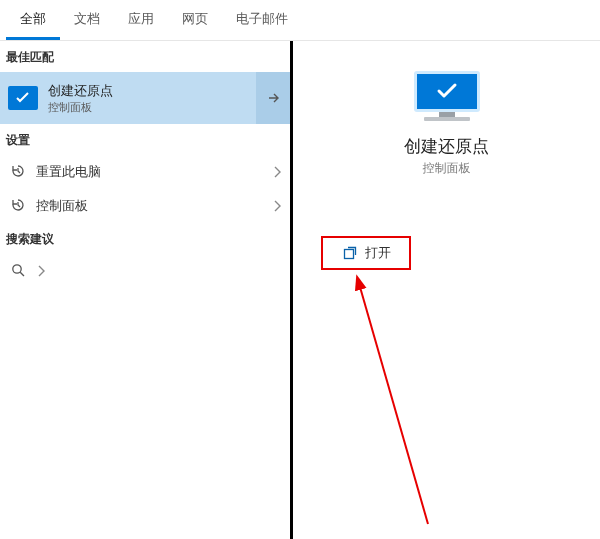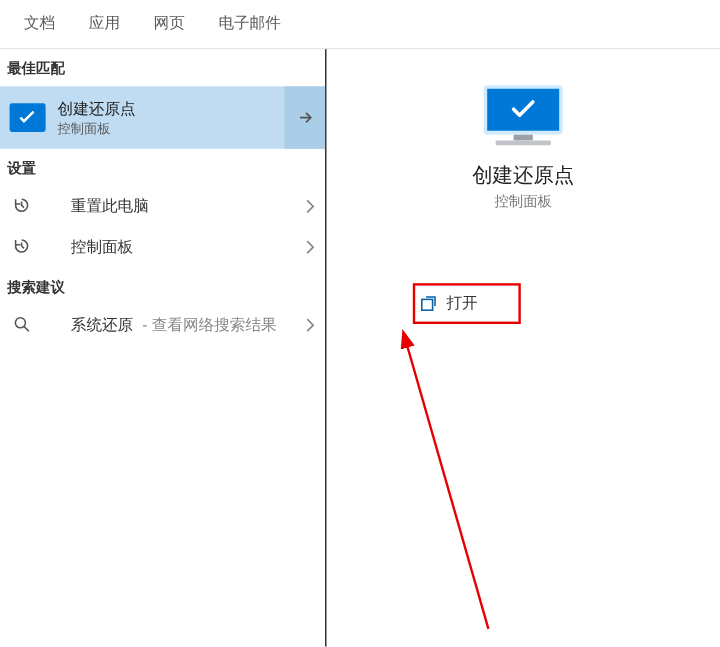--- a/index.html
+++ b/index.html
@@ -43,22 +43,22 @@
     margin-left: 4px;
   }
   
   .content {
     flex: 1;
     display: flex;
     min-height: 0;
     position: relative;
   }
   .left {
-    width: 272px;
-    border-right: 1px solid #000000;
+    width: 293px;
+    border-right: 3px solid #000000;
     box-sizing: border-box;
     overflow: hidden;
   }
   .right {
     flex: 1;
     position: relative;
     box-sizing: border-box;
     padding-top: 30px;
   }
   .group-header {
@@ -105,21 +105,21 @@
     padding: 0 8px 0 8px;
     color: #333;
     cursor: pointer;
   }
   .row .icon {
     width: 20px;
     text-align: center;
     margin-right: 8px;
     color: #555;
   }
-  .row .label { flex:1;margin-left:23px; }
+  .row .label { flex:1; }
   .row .hint { color:#888; margin-left:4px; }
   .row .chev {
     color: #888;
   }
   .chev svg { display:block; }
 
   
   .monitor {
     margin: 0 auto;
     width: 70px;
@@ -159,45 +159,47 @@
   .open-box {
     position: absolute;
     left: 28px;
     top: 195px;
     width: 90px;
     height: 34px;
     border: 2px solid #e60000;
     box-sizing: border-box;
     display: flex;
     align-items: center;
-    padding-left: 4px;
+    padding-left: 20px;
     color: #0a4d8c;
     cursor:pointer;
     background:#fff;
-    margin-left:44px;
   }
   .open-box .icn {
     margin-right: 8px;
     display:flex;
   }
   .open-box .lbl { color:#333; font-size:13px; }
   .arrow {
     position: absolute;
     left: 40px;
     top: 225px;
     width: 120px;
     height: 260px;
     pointer-events: none;
   }
 </style>
 </head>
 <body>
 
 <div class="root">
   <div class="tabs">
+    <div class="tab active">
+      <span>全部</span>
+    </div>
     <div class="tab">
       <span>文档</span>
     </div>
     <div class="tab">
       <span>应用</span>
     </div>
     <div class="tab">
       <span>网页</span>
     </div>
     <div class="tab">
@@ -264,23 +266,20 @@
 
       <div class="group-header">搜索建议</div>
 
       <div class="row">
         <span class="icon">
           <svg width="16" height="16" viewBox="0 0 16 16">
               <circle cx="7" cy="7" r="4.2" fill="none" stroke="#555" stroke-width="1.3"></circle>
               <path d="M10.2 10.2L14 14" stroke="#555" stroke-width="1.3"></path>
             </svg>
         </span>
-        <span class="label">
-          <span style="color:#333;">系统还原</span><span class="hint"> - 查看网络搜索结果</span>
-        </span>
         <span class="chev">
           <svg width="10" height="12" viewBox="0 0 10 12">
               <path d="M3 1l5 5-5 5" fill="none" stroke="#888" stroke-width="1.4"></path>
             </svg>
         </span>
       </div>
 
     </div>
 
     <div class="right">

